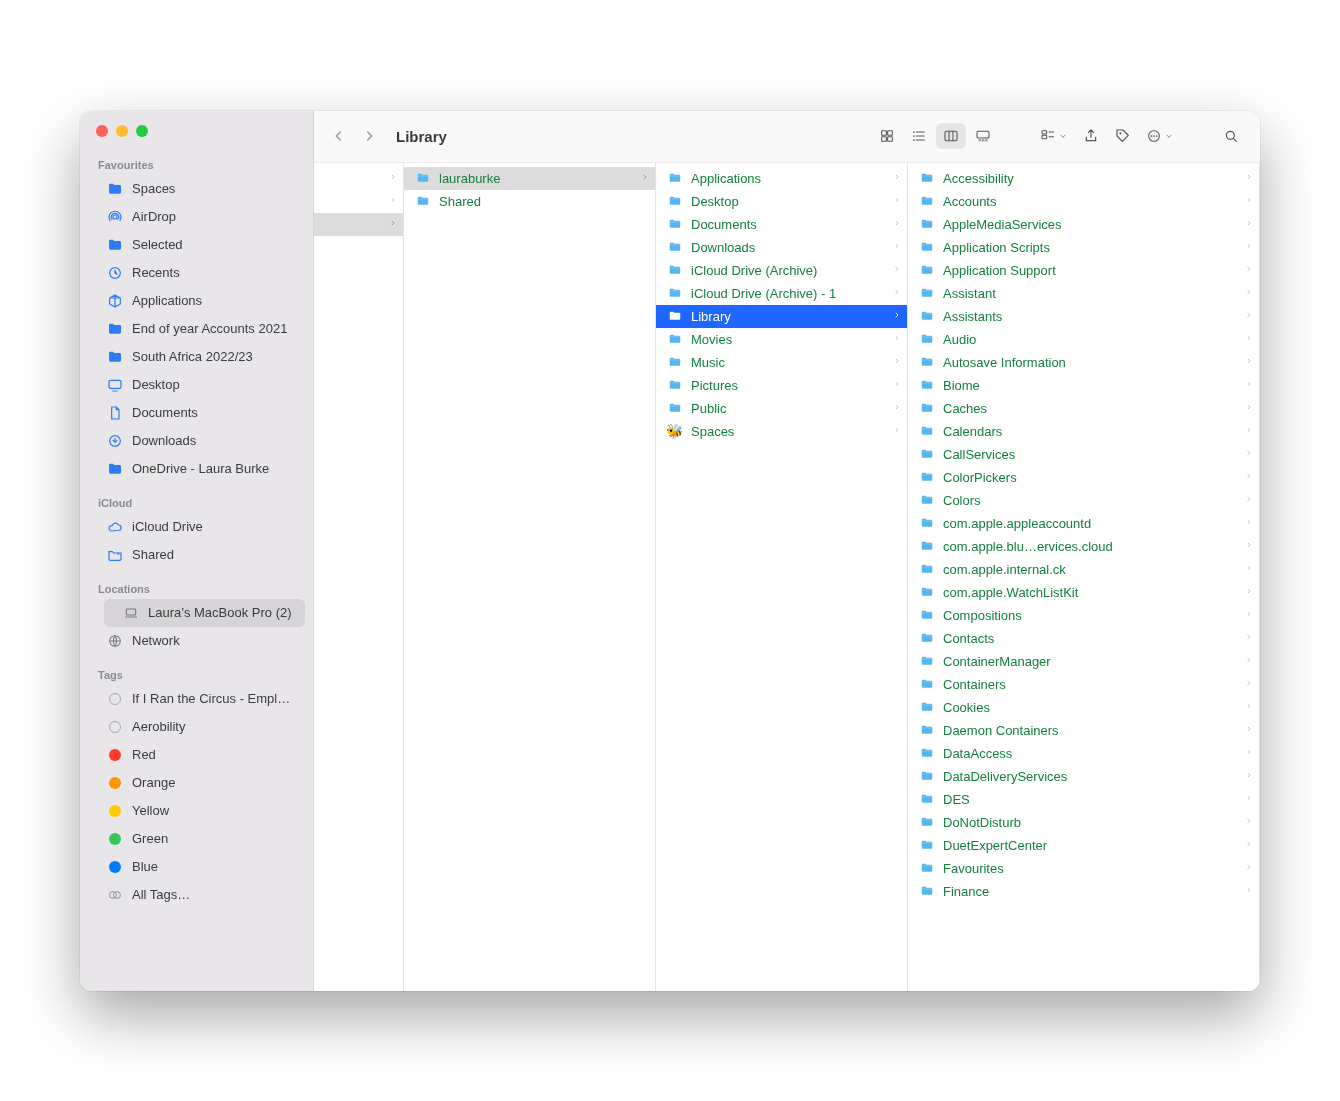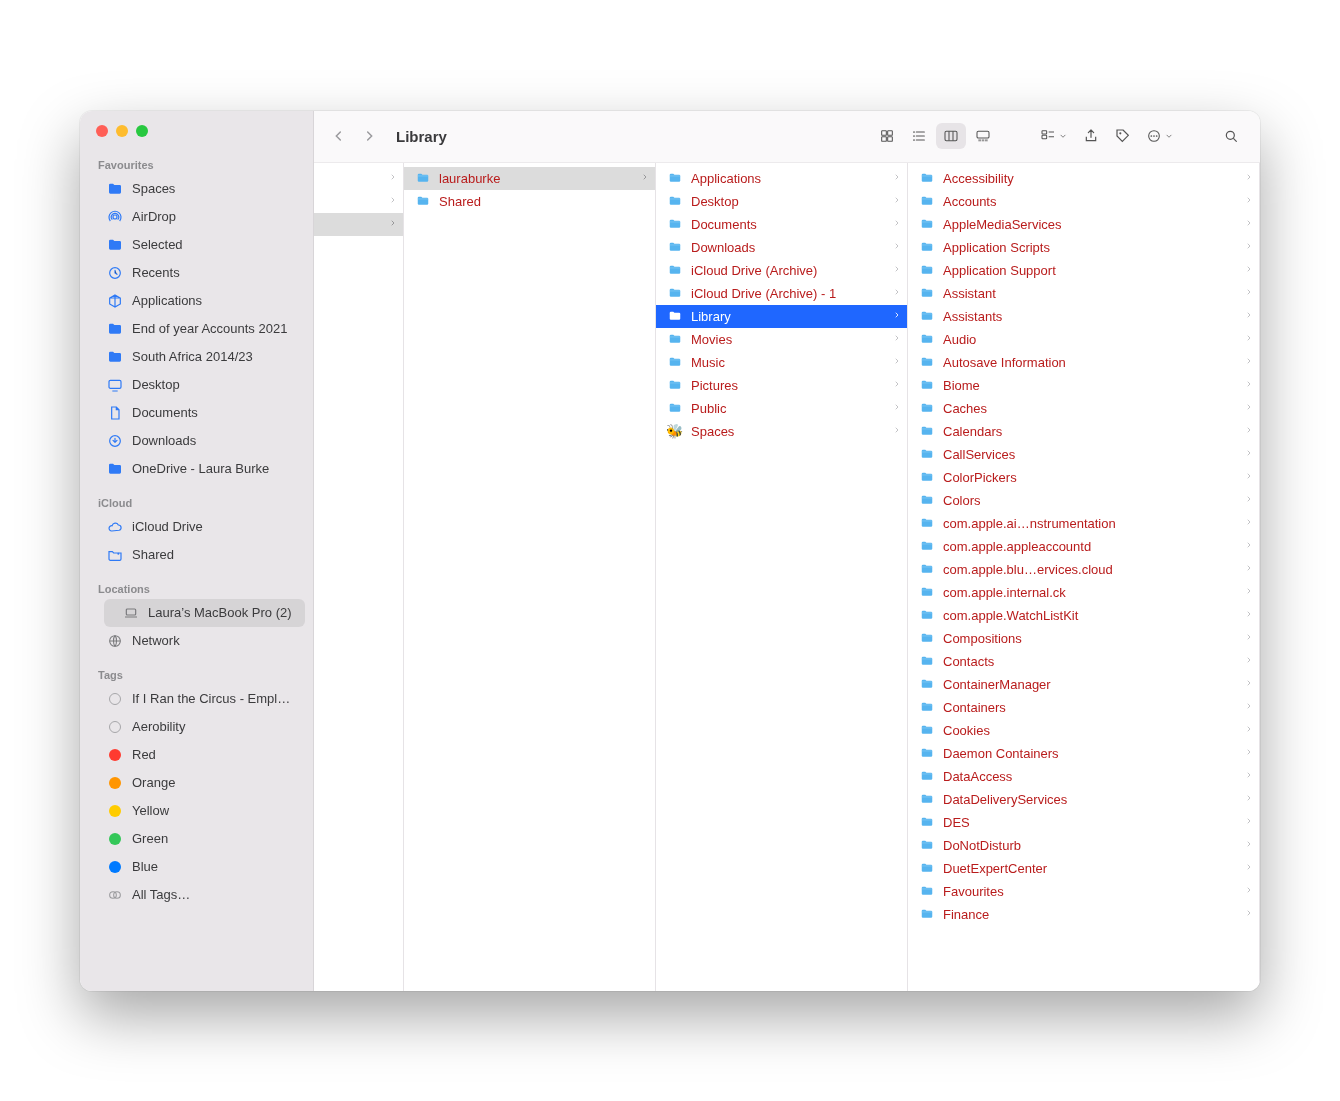--- a/index.html
+++ b/index.html
@@ -110,21 +110,21 @@
   .col0 { width: 90px; }
   .col1 { width: 252px; }
   .col2 { width: 252px; }
   .col3 { flex: 1; }
   .row {
     display: flex; align-items: center;
     height: 23px;
     padding: 0 6px 0 10px;
     gap: 7px;
     font-size: 13px;
-    color: #b91c1c;
+    color: #15803d;
     white-space: nowrap;
   }
   .row .rlabel { flex: 1; overflow: hidden; text-overflow: ellipsis; }
   .row .chev { color: #b7b7ba; font-size: 11px; }
   .row.path-selected { background: #dcdcdc; }
   .row.path-selected .chev { color: #8a8a8d; }
   .row.selected { background: #1f67ff; color: #fff; }
   .row.selected .chev { color: #fff; }
   .row .ficon { width: 18px; height: 16px; display:flex;align-items:center;justify-content:center; }
   .col0 .row { justify-content: flex-end; }
@@ -308,21 +308,21 @@
             </svg>
           </span>
           <span class="sb-label">End of year Accounts 2021</span>
         </div>
         <div class="sb-item">
           <span class="sb-icon">
             <svg>
               <use href="#i-folder"></use>
             </svg>
           </span>
-          <span class="sb-label">South Africa 2014/23</span>
+          <span class="sb-label">South Africa 2022/23</span>
         </div>
         <div class="sb-item">
           <span class="sb-icon">
             <svg>
               <use href="#i-desktop"></use>
             </svg>
           </span>
           <span class="sb-label">Desktop</span>
         </div>
         <div class="sb-item">
@@ -878,32 +878,20 @@
                 <use href="#i-chev-small"></use>
               </svg></span>
           </div>
           <div class="row">
             <span class="ficon">
               <svg viewBox="0 0 24 24" width="18" height="14">
                 <path fill="#56b4ef" d="M3 6.5A2 2 0 0 1 5 4.5h4l2 2h8a2 2 0 0 1 2 2v8a2 2 0 0 1-2 2H5a2 2 0 0 1-2-2z"></path>
                 <rect x="3" y="8" width="18" height="1" fill="#8fd0f7"></rect>
               </svg>
             </span>
-            <span class="rlabel">com.apple.ai…nstrumentation</span>
-            <span class="chev"><svg width="8" height="10">
-                <use href="#i-chev-small"></use>
-              </svg></span>
-          </div>
-          <div class="row">
-            <span class="ficon">
-              <svg viewBox="0 0 24 24" width="18" height="14">
-                <path fill="#56b4ef" d="M3 6.5A2 2 0 0 1 5 4.5h4l2 2h8a2 2 0 0 1 2 2v8a2 2 0 0 1-2 2H5a2 2 0 0 1-2-2z"></path>
-                <rect x="3" y="8" width="18" height="1" fill="#8fd0f7"></rect>
-              </svg>
-            </span>
             <span class="rlabel">com.apple.appleaccountd</span>
             <span class="chev"><svg width="8" height="10">
                 <use href="#i-chev-small"></use>
               </svg></span>
           </div>
           <div class="row">
             <span class="ficon">
               <svg viewBox="0 0 24 24" width="18" height="14">
                 <path fill="#56b4ef" d="M3 6.5A2 2 0 0 1 5 4.5h4l2 2h8a2 2 0 0 1 2 2v8a2 2 0 0 1-2 2H5a2 2 0 0 1-2-2z"></path>
                 <rect x="3" y="8" width="18" height="1" fill="#8fd0f7"></rect>

